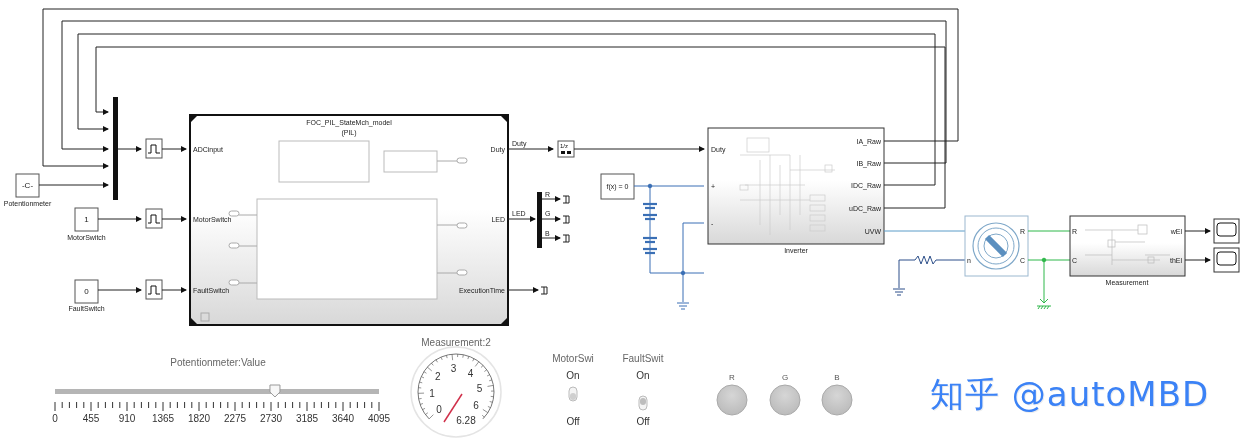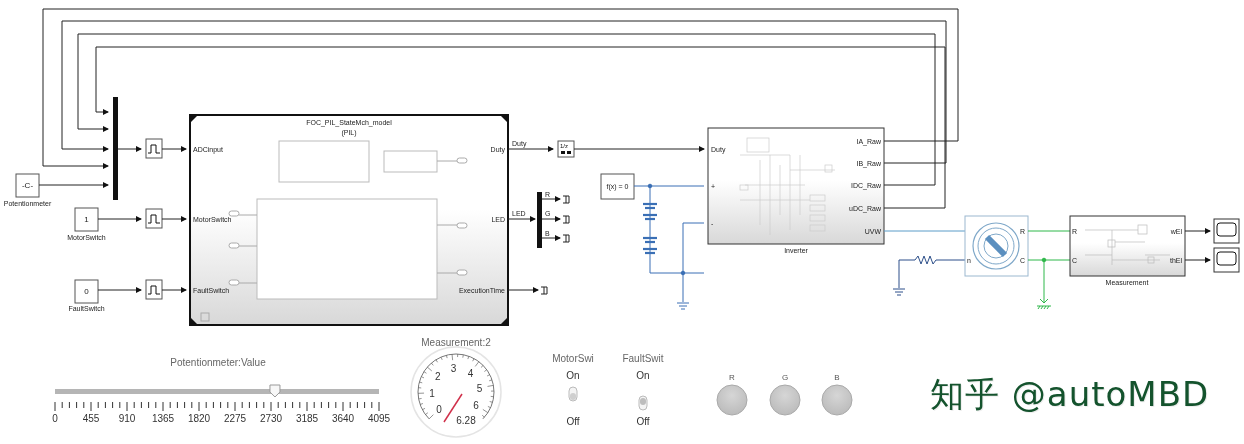--- a/index.html
+++ b/index.html
@@ -4,21 +4,21 @@
 <style>
   html, body { margin:0; padding:0; background:#ffffff; }
   body { width:1244px; height:444px; position:relative; overflow:hidden;
          font-family:"Liberation Sans", sans-serif; color:#222; }
   #canvas { position:absolute; left:0; top:0; width:1244px; height:444px; }
   .lbl { font-family:"Liberation Sans", sans-serif; font-size:8px; fill:#222; }
   .lbl-sm { font-family:"Liberation Sans", sans-serif; font-size:7px; fill:#222; }
   .dash-title { font-family:"Liberation Sans", sans-serif; font-size:10px; fill:#666; }
   .dash-val { font-family:"Liberation Sans", sans-serif; font-size:10px; fill:#333; }
   .wm { position:absolute; left:930px; top:372px; font-family:"DejaVu Sans", sans-serif;
-        font-size:34px; color:#14532d; letter-spacing:1px; text-shadow:1px 1px 0 #eee; }
+        font-size:34px; color:#3b82f6; letter-spacing:1px; text-shadow:1px 1px 0 #eee; }
 </style>
 </head>
 <body>
 
 <svg id="canvas" viewBox="0 0 1244 444" xmlns="http://www.w3.org/2000/svg">
   <defs>
     <marker id="arr" markerWidth="6" markerHeight="6" refX="5" refY="3" orient="auto" markerUnits="userSpaceOnUse">
       <path d="M0,0 L6,3 L0,6 z" fill="#111"></path>
     </marker>
     <linearGradient id="subgrad" x1="0" y1="0" x2="0" y2="1">

